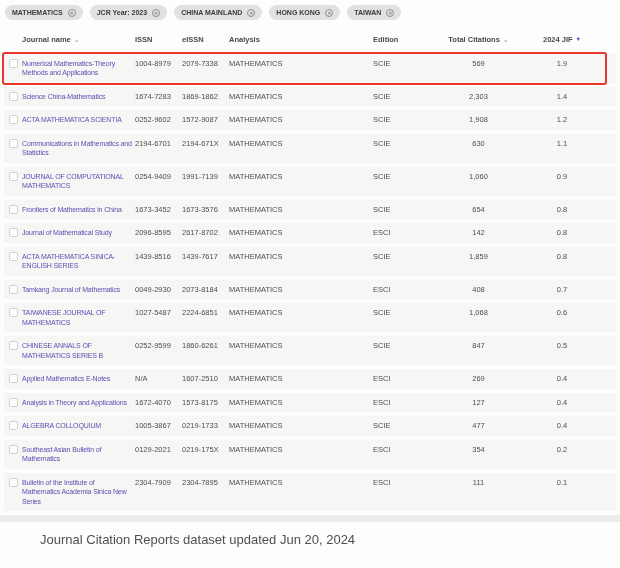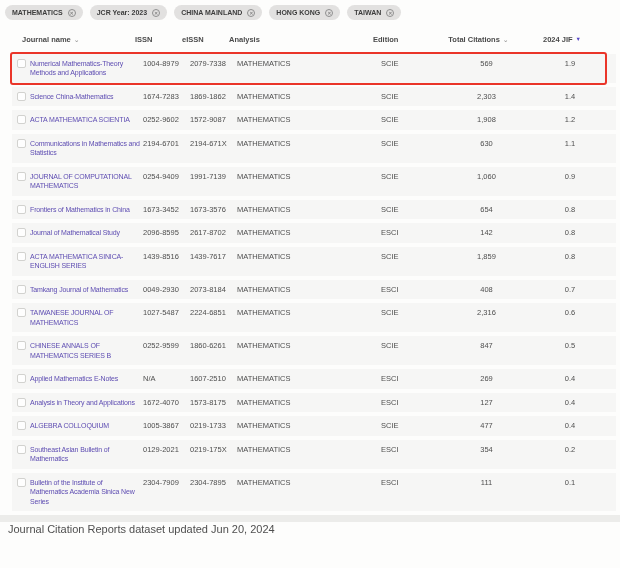--- a/index.html
+++ b/index.html
@@ -41,21 +41,21 @@
     background:transparent;
   }
   .th { line-height:9.5px; }
   .sortable { cursor:pointer; }
   .sort-chevron { color:#8d8d8d; font-size:7px; margin-left:3px; font-weight:normal; }
   .sort-caret { color:#5646C6; font-size:5.5px; margin-left:3px; vertical-align:1px; }
 
   .tbody { }
   .row {
     position:relative;
-    margin:0 4px 4px 12px;
+    margin:0 4px 4px 4px;
     padding:5px 0 5px 5px;
     background:#f6f6f5;
     font-size:7.5px;
   }
   .cell { line-height:9.5px; padding-right:4px; }
   .c-center { text-align:center; padding-right:0; }
   .c-edition { padding-left:10px; }
   .c-name { padding-right:1px; }
 
   .checkbox {
@@ -75,22 +75,22 @@
     top:-2px; left:-2px; right:9px; bottom:-2px;
     border:2px solid #EA3529; border-radius:3px;
     pointer-events:none; z-index:2;
   }
 
   
   .hscroll {
     height:7px; background:#ececea; margin-top:3px; width:100%;
   }
   .footer {
-    padding:1px 8px 0 8px;
-    font-size:11px; color:#4f4f4f;
+    padding:10px 8px 0 8px;
+    font-size:13px; color:#4f4f4f;margin-left:32px;
   }
 </style>
 </head>
 <body>
 
 <div class="chips">
   <div class="chip">
     <span>MATHEMATICS</span>
     <span class="chip-close">✕</span>
   </div>
@@ -250,21 +250,21 @@
     <div class="row">
 
     <div class="cell">
         <div class="checkbox"></div>
       </div>
     <div class="cell c-name"><a class="jlink">TAIWANESE JOURNAL OF MATHEMATICS</a></div>
     <div class="cell">1027-5487</div>
     <div class="cell">2224-6851</div>
     <div class="cell">MATHEMATICS</div>
     <div class="cell c-edition">SCIE</div>
-    <div class="cell c-center">2,316</div>
+    <div class="cell c-center">1,068</div>
     <div class="cell c-center">0.6</div>
   </div>
     <div class="row">
 
     <div class="cell">
         <div class="checkbox"></div>
       </div>
     <div class="cell c-name"><a class="jlink">CHINESE ANNALS OF MATHEMATICS SERIES B</a></div>
     <div class="cell">0252-9599</div>
     <div class="cell">1860-6261</div>

